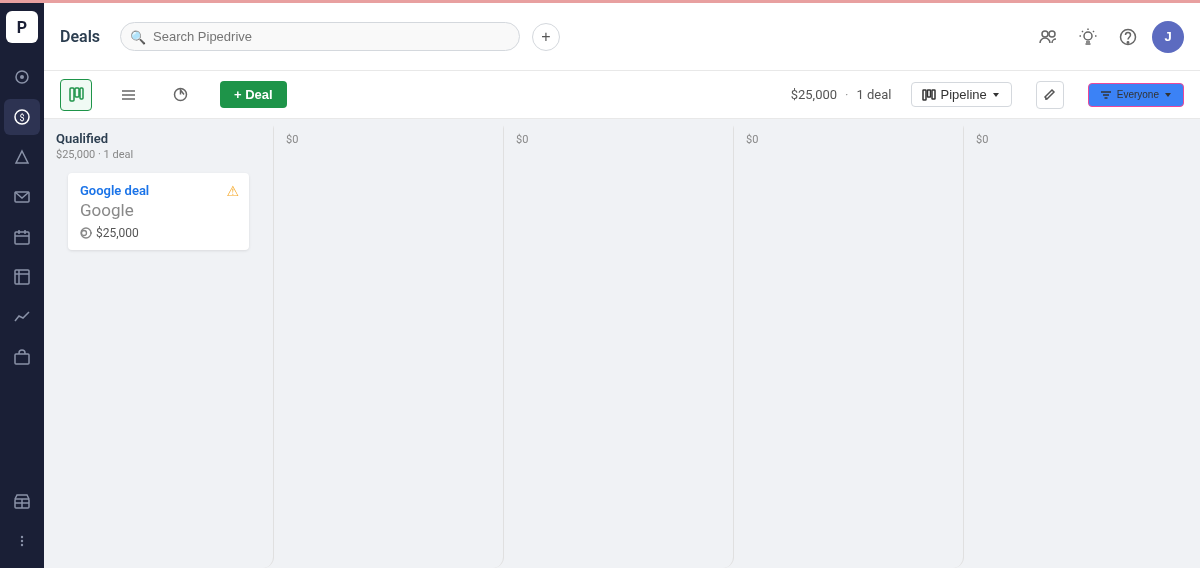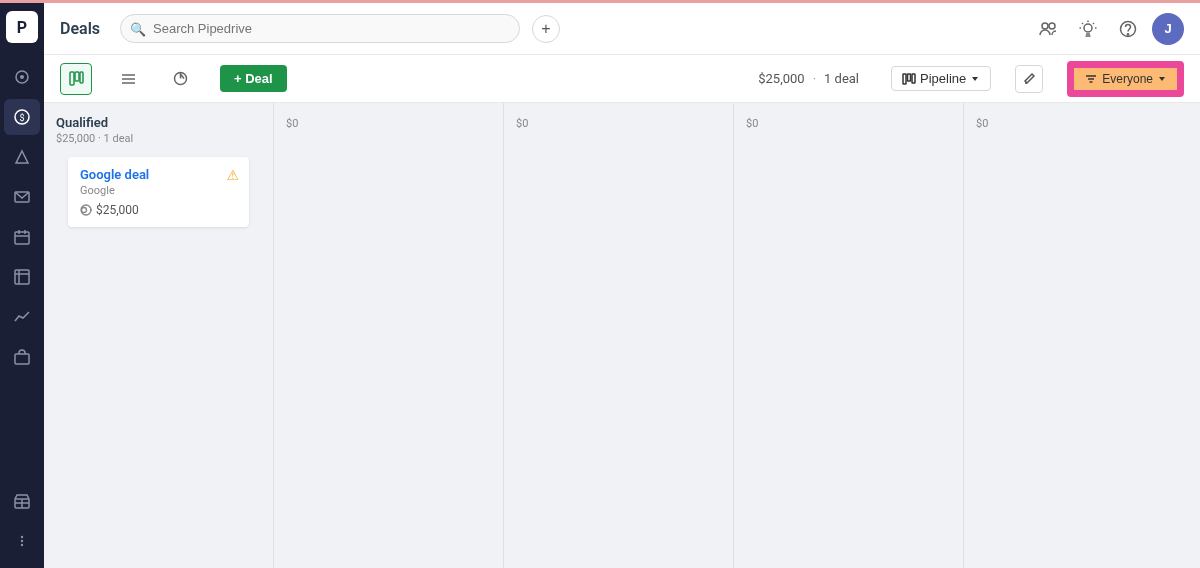--- a/index.html
+++ b/index.html
@@ -45,21 +45,21 @@
     
     .main {
       flex: 1;
       display: flex;
       flex-direction: column;
       overflow: hidden;
     }
 
     
     .topbar {
-      height: 52px;
+      height: 68px;
       background: #fff;
       border-bottom: 1px solid #e8e8e8;
       display: flex;
       align-items: center;
       padding: 0 16px;
       gap: 12px;
     }
     .topbar-title {
       font-size: 16px;
       font-weight: 600;
@@ -190,46 +190,47 @@
       display: flex; align-items: center; justify-content: center;
       border: 1px solid #d4d8dd;
       border-radius: 4px;
       cursor: pointer;
       background: #fff;
       color: #555;
       font-size: 13px;
     }
     .everyone-btn {
       display: flex; align-items: center; gap: 4px;
-      border: 7px solid #ec4899;
+      border: 1px solid #ec4899;
       border-radius: 4px;
       padding: 4px 10px;
-      font-size: 12px;
+      font-size: 10px;
       color: #333;
       cursor: pointer;
-      background: #fdba74;
+      background: #3b82f6;
     }
 
     
     .board {
       flex: 1;
       display: flex;
       overflow-x: auto;
       background: #f0f2f5;
       padding: 0;
       gap: 0;
     }
     .column {
       min-width: 230px;
       max-width: 230px;
       background: #f0f2f5;
       display: flex;
       flex-direction: column;
       border-right: 1px solid #e0e0e0;
       flex-shrink: 0;
+      border-radius: 11px;
     }
     .column-header {
       padding: 12px 12px 6px 12px;
       background: #f0f2f5;
     }
     .column-title {
       font-size: 13px;
       font-weight: 600;
       color: #2c3e50;
     }
@@ -253,21 +254,21 @@
       cursor: pointer;
       position: relative;
     }
     .deal-name {
       font-size: 13px;
       font-weight: 600;
       color: #1a73e8;
       margin-bottom: 2px;
     }
     .deal-org {
-      font-size: 11px;
+      font-size: 17px;
       color: #888;
       margin-bottom: 6px;
     }
     .deal-footer {
       display: flex;
       align-items: center;
       justify-content: space-between;
       margin-top: 4px;
     }
     .deal-amount {
@@ -429,21 +430,21 @@
     <button class="add-deal-btn">+ Deal</button>
 
     <div class="toolbar-spacer"></div>
 
     <div class="toolbar-stats">
       <span>$25,000</span>
       <span class="dot">·</span>
       <span>1 deal</span>
     </div>
 
-    <button class="pipeline-btn" style="margin-left:12px;">
+    <button class="pipeline-btn" style="margin-left:0;">
       <svg width="14" height="14" viewBox="0 0 14 14" fill="none" stroke="currentColor" stroke-width="1.5">
           <rect x="1" y="2" width="3" height="10" rx="0.5"></rect>
           <rect x="5.5" y="2" width="3" height="7" rx="0.5"></rect>
           <rect x="10" y="2" width="3" height="9" rx="0.5"></rect>
         </svg>
       <span>Pipeline</span>
       <svg width="10" height="10" viewBox="0 0 10 10" fill="currentColor">
           <polygon points="2,3 8,3 5,7"></polygon>
         </svg>
     </button>

